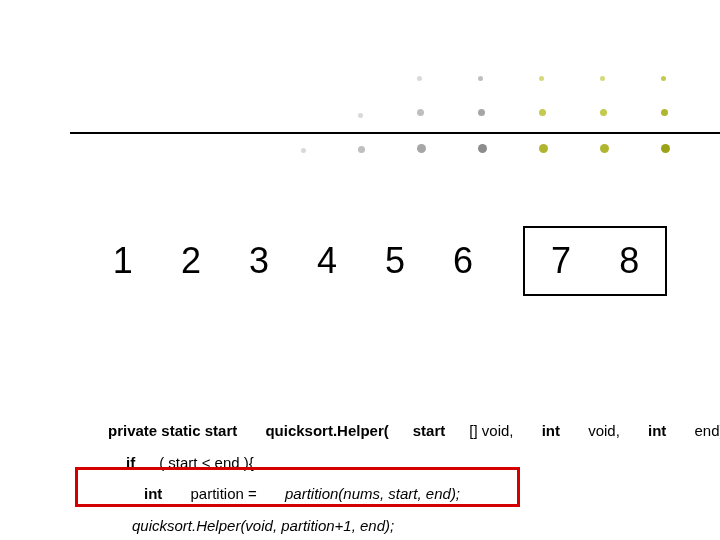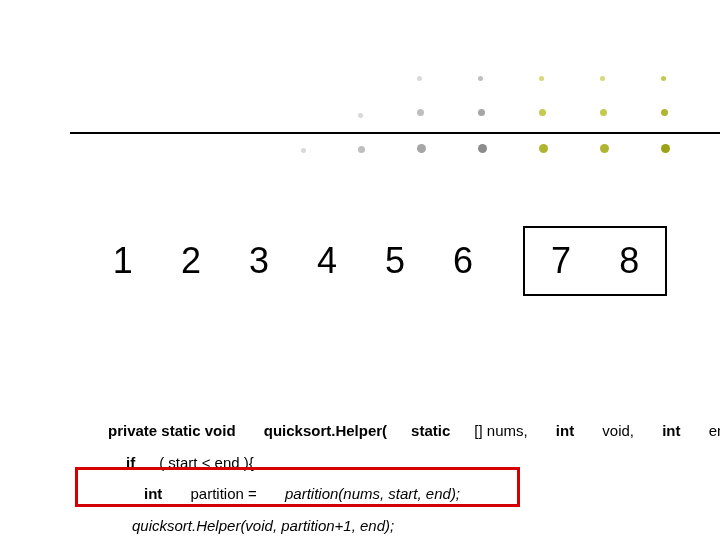--- a/index.html
+++ b/index.html
@@ -137,21 +137,21 @@
   <span>1</span>
   <span>2</span>
   <span>3</span>
   <span>4</span>
   <span>5</span>
   <span>6</span><span class="num-box-wrap"><span class="num-box"><span>7</span>
   <span>8</span></span></span>
 </div>
 
 <div class="code-block">
-  <div class="code-line"><span class="bold">private static void </span><span class="bold">quicksort.Helper(</span><span class="bold">static</span><span>[] nums, </span><span class="bold">int </span><span>void, </span><span class="bold">int </span><span>end){</span></div>
+  <div class="code-line"><span class="bold">private static start </span><span class="bold">quicksort.Helper(</span><span class="bold">start</span><span>[] void, </span><span class="bold">int </span><span>void, </span><span class="bold">int </span><span>end){</span></div>
   <div class="code-line ind1"><span class="bold">if</span><span>( start &lt; end ){</span></div>
   <div class="code-line ind2"><span class="bold">int </span><span>partition = </span><span class="italic">partition(nums, start, end);</span></div>
   <div class="code-line ind2 italic">quicksort.Helper(void, partition+1, end);</div>
   <div class="code-line ind1">}</div>
   <div class="code-line">}</div>
 </div>
 
 <div class="red-box"></div>
 
 </body></html>

